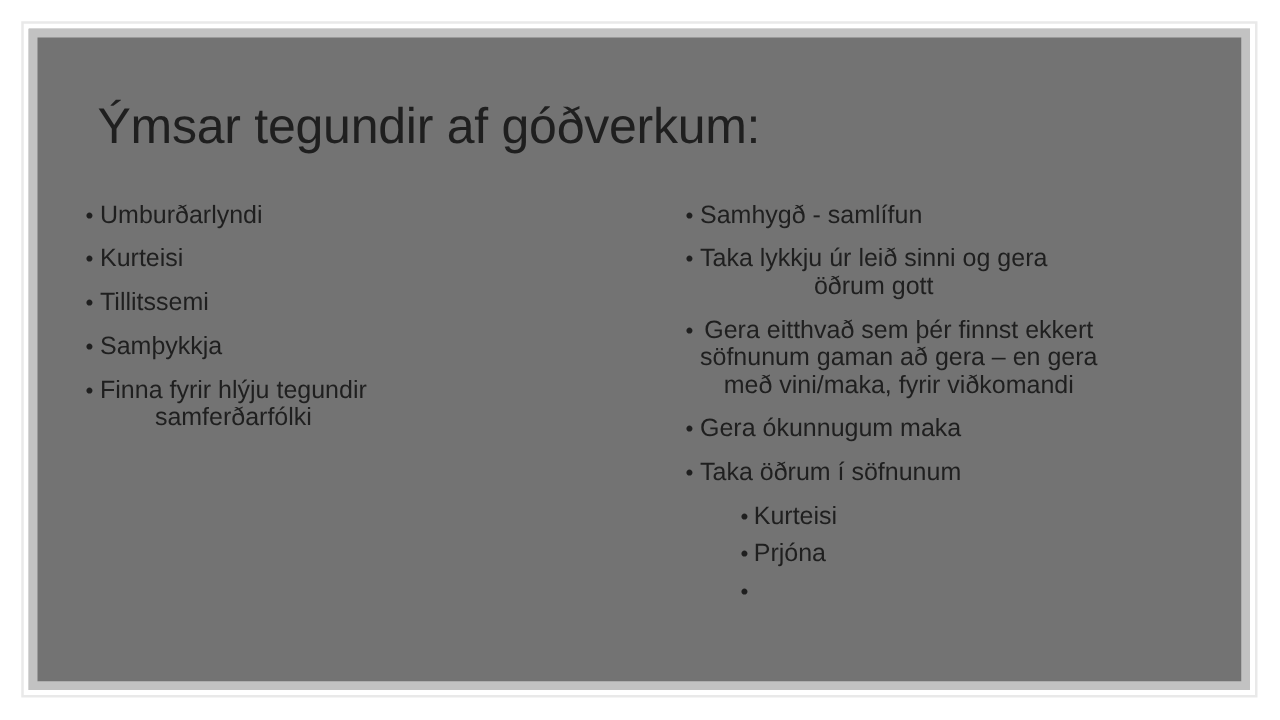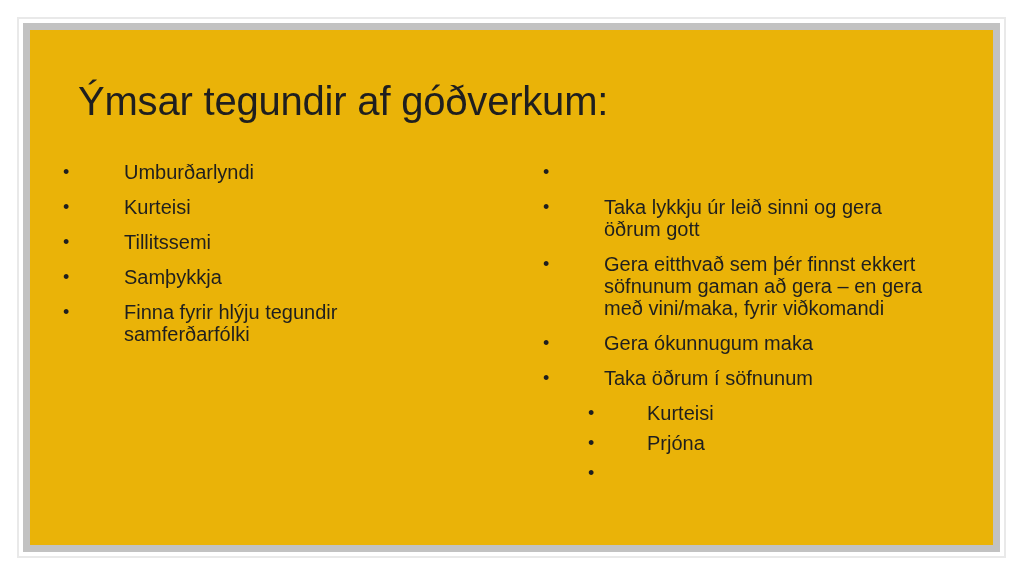--- a/index.html
+++ b/index.html
@@ -20,22 +20,23 @@
     border: 2px solid #e9e9e9;
     background: #ffffff;
     padding: 4px;
     box-sizing: border-box;
   }
   .slide {
     position: relative;
     width: 100%;
     height: 100%;
     box-sizing: border-box;
-    background: #eab308;
+    background: #737373;
     border: 7px solid #c2c2c2;
+    text-align: center;
   }
   .slide-title {
     position: absolute;
     left: 48px;
     top: 49px;
     font-size: 40px;
     line-height: 44px;
     font-weight: 400;
     letter-spacing: -0.2px;
     color: #1f1f1f;
@@ -55,21 +56,20 @@
     line-height: 22px;
     margin-bottom: 13px;
   }
   .bullet-glyph {
     flex: none;
     width: 17px;
     font-size: 18px;
   }
   .bullet-text {
     white-space: pre-line;
-    margin-left: 44px;
   }
   .item-block { margin-bottom: 0; }
   .sub-list {
     padding-left: 45px;
   }
   .sub-list .bullet-item {
     margin-bottom: 0;
     margin-top: 8px;
   }
   .sub-list .bullet-glyph { width: 15px; }
@@ -110,20 +110,21 @@
             <span class="bullet-glyph">•</span>
             <span class="bullet-text">Finna fyrir hlýju tegundir
 samferðarfólki</span>
           </div>
         </div>
       </div>
     <div class="column column-right">
         <div class="item-block">
           <div class="bullet-item">
             <span class="bullet-glyph">•</span>
+            <span class="bullet-text">Samhygð - samlífun</span>
           </div>
         </div>
         <div class="item-block">
           <div class="bullet-item">
             <span class="bullet-glyph">•</span>
             <span class="bullet-text">Taka lykkju úr leið sinni og gera
 öðrum gott</span>
           </div>
         </div>
         <div class="item-block">

